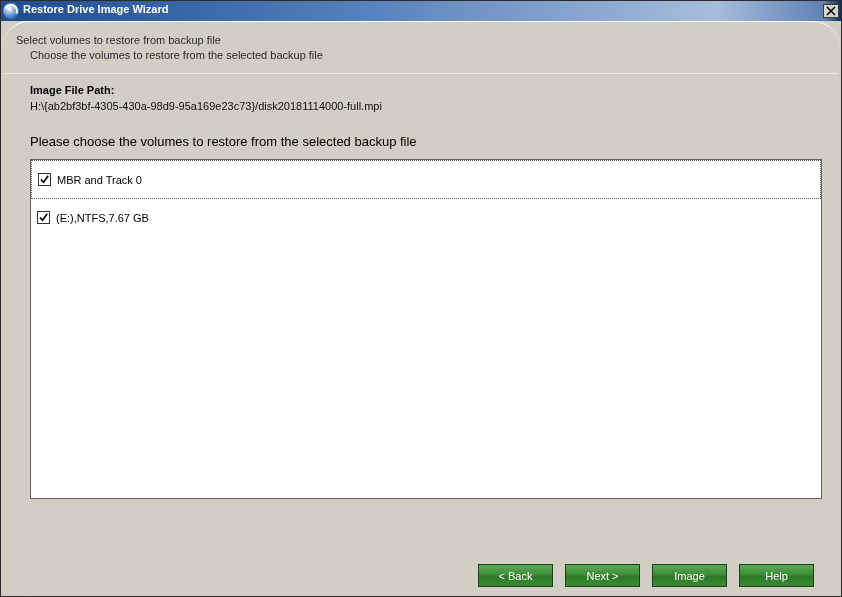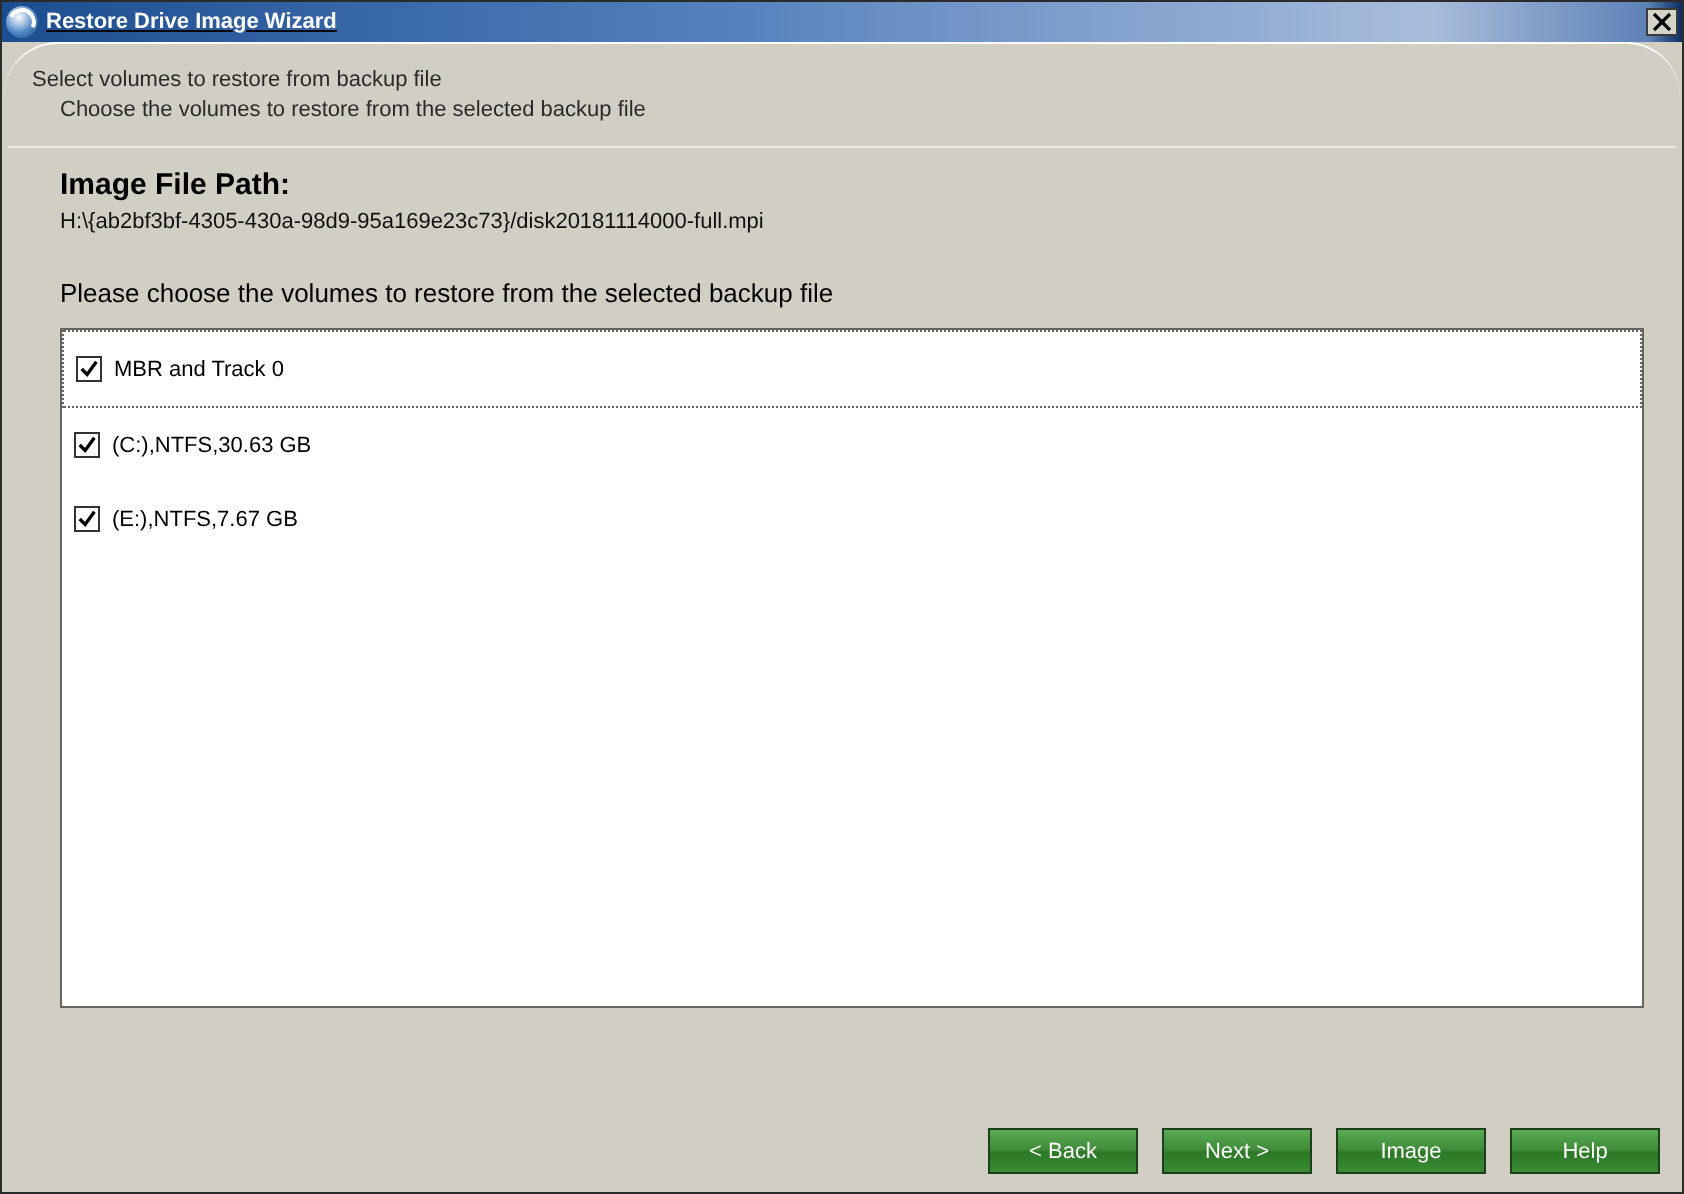--- a/index.html
+++ b/index.html
@@ -24,23 +24,22 @@
     .titlebar {
       height: 20px;
       background: linear-gradient(to right, #1c4d8e 0%, #2f5fa0 15%, #5784bf 45%, #6f92c5 55%, #93aed4 75%, #a8bdda 85%, #5e81b6 98%, #0b2d5e 100%);
       display: flex;
       align-items: center;
       padding: 0 2px;
       justify-content: space-between;
     }
     .titlebar-left {
       display: flex;
-      align-items: center;
+      align-items: flex-start;
       gap: 4px;
-      text-decoration: underline;
     }
     .titlebar-icon {
       width: 16px;
       height: 16px;
       display: flex;
       align-items: center;
       justify-content: center;
       background: radial-gradient(circle at 40% 35%, #fff, #4e87c4 55%, #1a4a82 100%);
       border-radius: 50%;
       position: relative;
@@ -102,21 +101,21 @@
     .hr {
       height: 1px;
       background: #9f9c93;
       border-bottom: 1px solid #eae7de;
       margin: 0 2px;
     }
     .inner {
       padding: 10px 18px 0 28px;
     }
     .label-bold {
-      font-size: 15px;
+      font-size: 11px;
       font-weight: bold;
       margin-bottom: 4px;
       font-family: Verdana, sans-serif;
     }
     .path-text {
       font-size: 11px;
       margin-bottom: 22px;
       color: #111;
     }
     .select-title {
@@ -156,21 +155,21 @@
     .checkbox svg {
       width: 11px;
       height: 11px;
     }
     .row-label {
       white-space: nowrap;
     }
     .footer {
       position: absolute;
       bottom: 8px;
-      right: 10px;
+      right: 26px;
       display: flex;
       gap: 12px;
     }
     .btn {
       width: 75px;
       height: 23px;
       font-size: 11px;
       color: #fff;
       text-align: center;
       cursor: pointer;
@@ -219,28 +218,20 @@
               </svg>
             </span>
             <span class="row-label">MBR and Track 0</span>
           </div>
           <div class="list-row">
             <span class="checkbox">
               <svg viewBox="0 0 12 12">
                 <polyline points="2,6 5,9 10,2" fill="none" stroke="#000" stroke-width="1.8"></polyline>
               </svg>
             </span>
-            <span class="row-label">(C:),NTFS,30.63 GB</span>
-          </div>
-          <div class="list-row">
-            <span class="checkbox">
-              <svg viewBox="0 0 12 12">
-                <polyline points="2,6 5,9 10,2" fill="none" stroke="#000" stroke-width="1.8"></polyline>
-              </svg>
-            </span>
             <span class="row-label">(E:),NTFS,7.67 GB</span>
           </div>
         </div>
     </div>
 
     <div class="footer">
       <div class="btn">&lt; Back</div>
       <div class="btn">Next &gt;</div>
       <div class="btn">Image</div>
       <div class="btn">Help</div>

